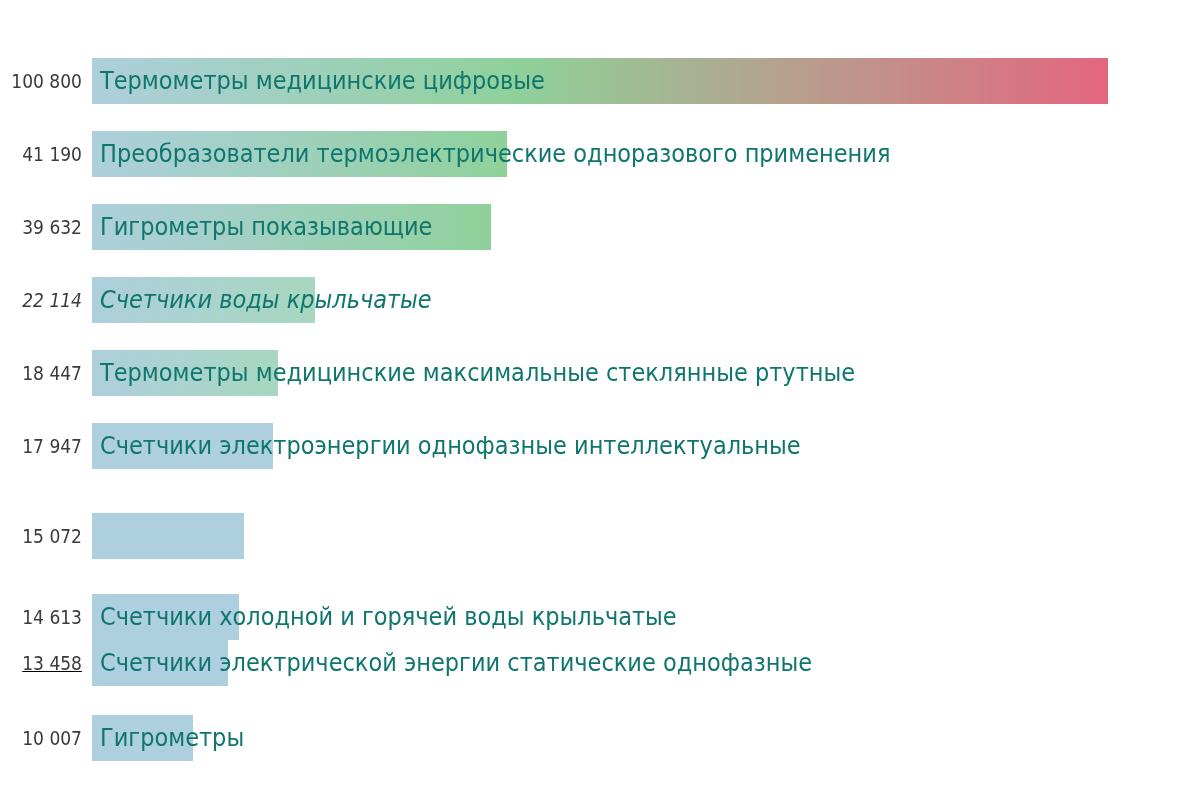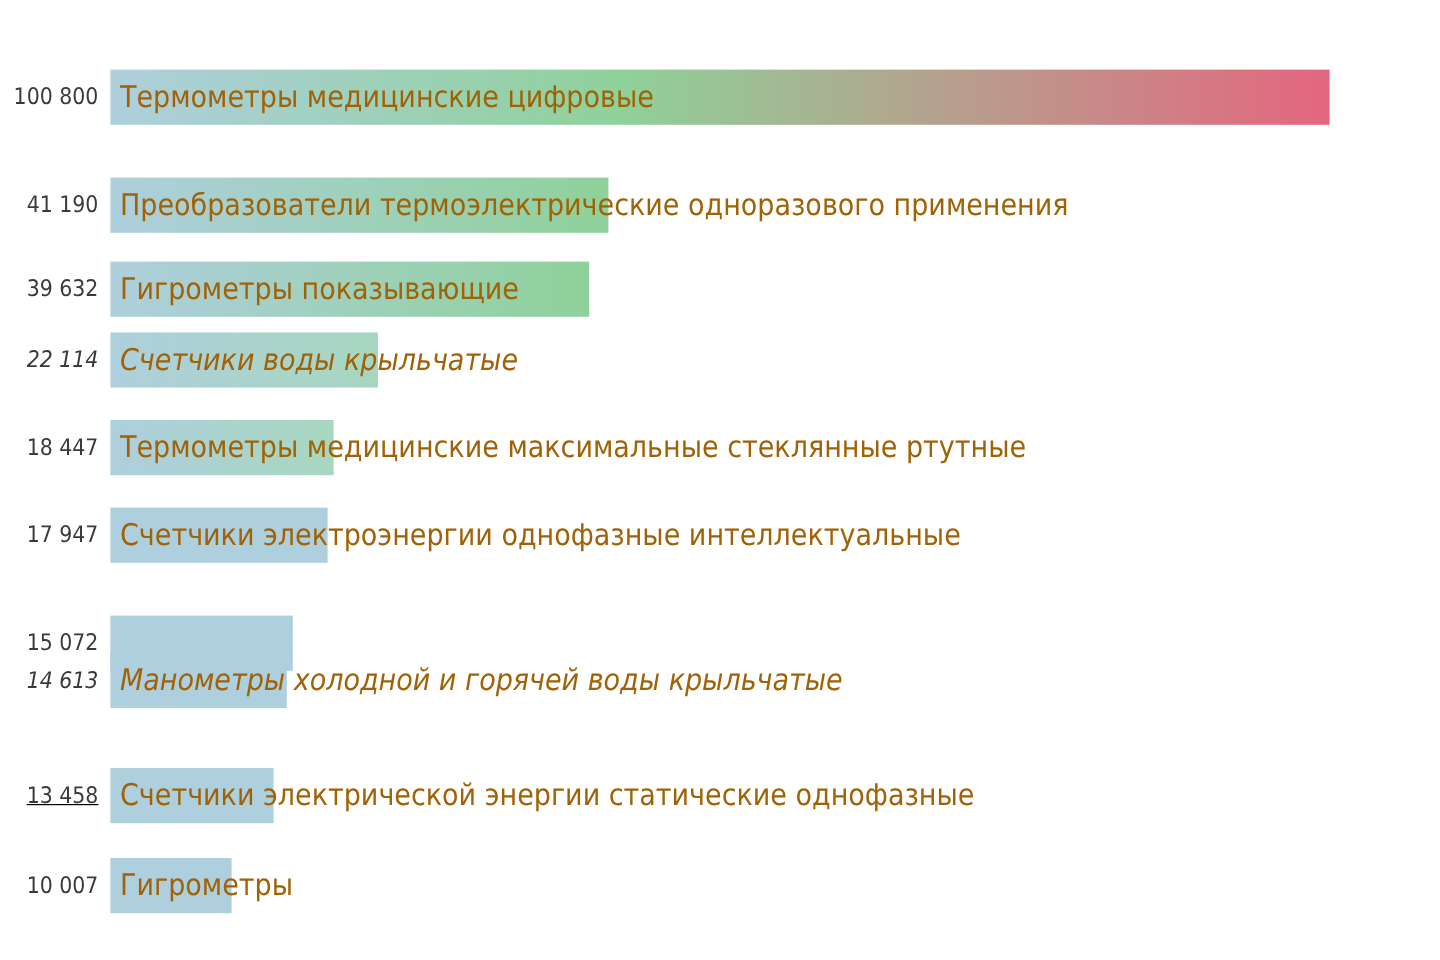--- a/index.html
+++ b/index.html
@@ -60,45 +60,45 @@
     border-radius: 0;
   }
   .bar-label {
     position: absolute;
     left: 8px;
     top: 0;
     height: 46px;
     line-height: 46px;
     white-space: nowrap;
     font-size: 25px;
-    color: #a16207;
+    color: #0f766e;
     font-family: "DejaVu Sans Condensed", "Liberation Sans Narrow", "Liberation Sans", sans-serif;
     font-weight: 400;
   }
 </style>
 </head>
 <body>
 
 <div id="chart">
   <div class="rows" id="rows">
       <div class="row" style="top: 44px;">
         <div class="value">100 800</div>
         <div class="bar-wrap">
           <div class="bar" style="width: 1016px; background: linear-gradient(90deg, rgb(174, 207, 221) 0%, rgb(143, 209, 154) 42%, rgb(228, 102, 127) 100%);"></div>
           <div class="bar-label">Термометры медицинские цифровые</div>
         </div>
       </div>
-      <div class="row" style="top: 134px; justify-content: center;">
+      <div class="row" style="top: 117px; justify-content: center;">
         <div class="value">41 190</div>
         <div class="bar-wrap">
           <div class="bar" style="width: 415.169px; background: linear-gradient(90deg, rgb(174, 207, 221) 0%, rgb(143, 209, 154) 100%);"></div>
           <div class="bar-label">Преобразователи термоэлектрические одноразового применения</div>
         </div>
       </div>
-      <div class="row" style="top: 204px; justify-content: space-between;">
+      <div class="row" style="top: 190px; justify-content: space-between;">
         <div class="value">39 632</div>
         <div class="bar-wrap">
           <div class="bar" style="width: 399.465px; background: linear-gradient(90deg, rgb(174, 207, 221) 0%, rgb(143, 209, 154) 100%);"></div>
           <div class="bar-label">Гигрометры показывающие</div>
         </div>
       </div>
       <div class="row" style="top: 263px; font-style: italic;">
         <div class="value">22 114</div>
         <div class="bar-wrap">
           <div class="bar" style="width: 222.895px; background: linear-gradient(90deg, rgb(174, 207, 221) 0%, rgb(167, 215, 191) 100%);"></div>
@@ -118,25 +118,25 @@
           <div class="bar" style="width: 180.894px; background: rgb(174, 207, 221);"></div>
           <div class="bar-label">Счетчики электроэнергии однофазные интеллектуальные</div>
         </div>
       </div>
       <div class="row" style="top: 499px; justify-content: center;">
         <div class="value">15 072</div>
         <div class="bar-wrap">
           <div class="bar" style="width: 151.916px; background: rgb(174, 207, 221);"></div>
         </div>
       </div>
-      <div class="row" style="top: 530px; font-style: italic;">
+      <div class="row" style="top: 580px;">
         <div class="value">14 613</div>
         <div class="bar-wrap">
           <div class="bar" style="width: 147.29px; background: rgb(174, 207, 221);"></div>
-          <div class="bar-label">Манометры холодной и горячей воды крыльчатые</div>
+          <div class="bar-label">Счетчики холодной и горячей воды крыльчатые</div>
         </div>
       </div>
       <div class="row" style="top: 626px; text-decoration: underline;">
         <div class="value">13 458</div>
         <div class="bar-wrap">
           <div class="bar" style="width: 135.648px; background: rgb(174, 207, 221);"></div>
           <div class="bar-label">Счетчики электрической энергии статические однофазные</div>
         </div>
       </div>
       <div class="row" style="top: 701px;">

